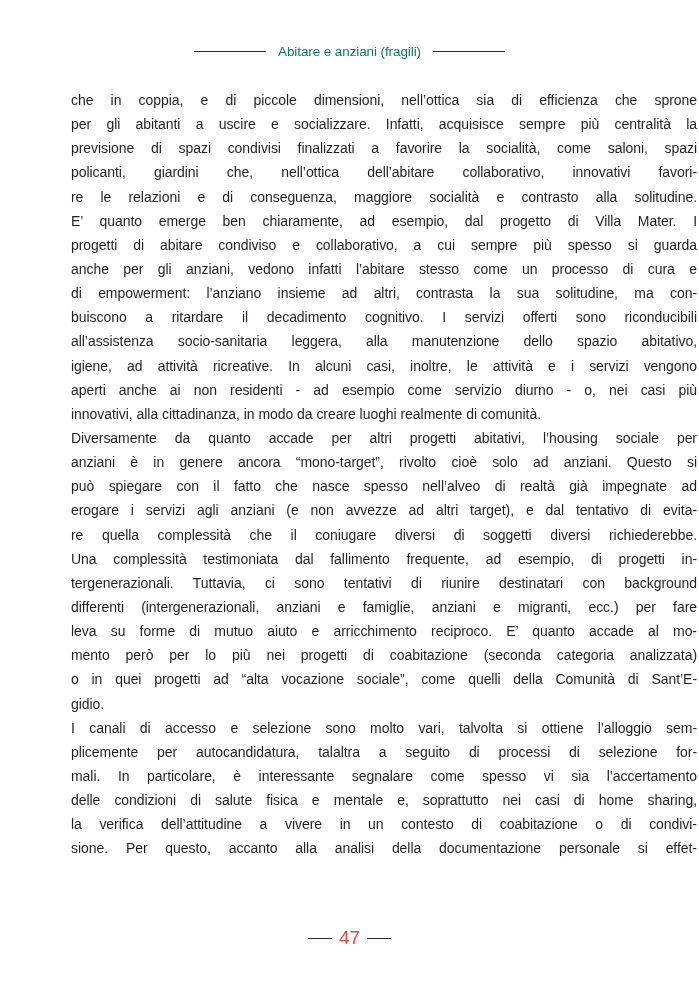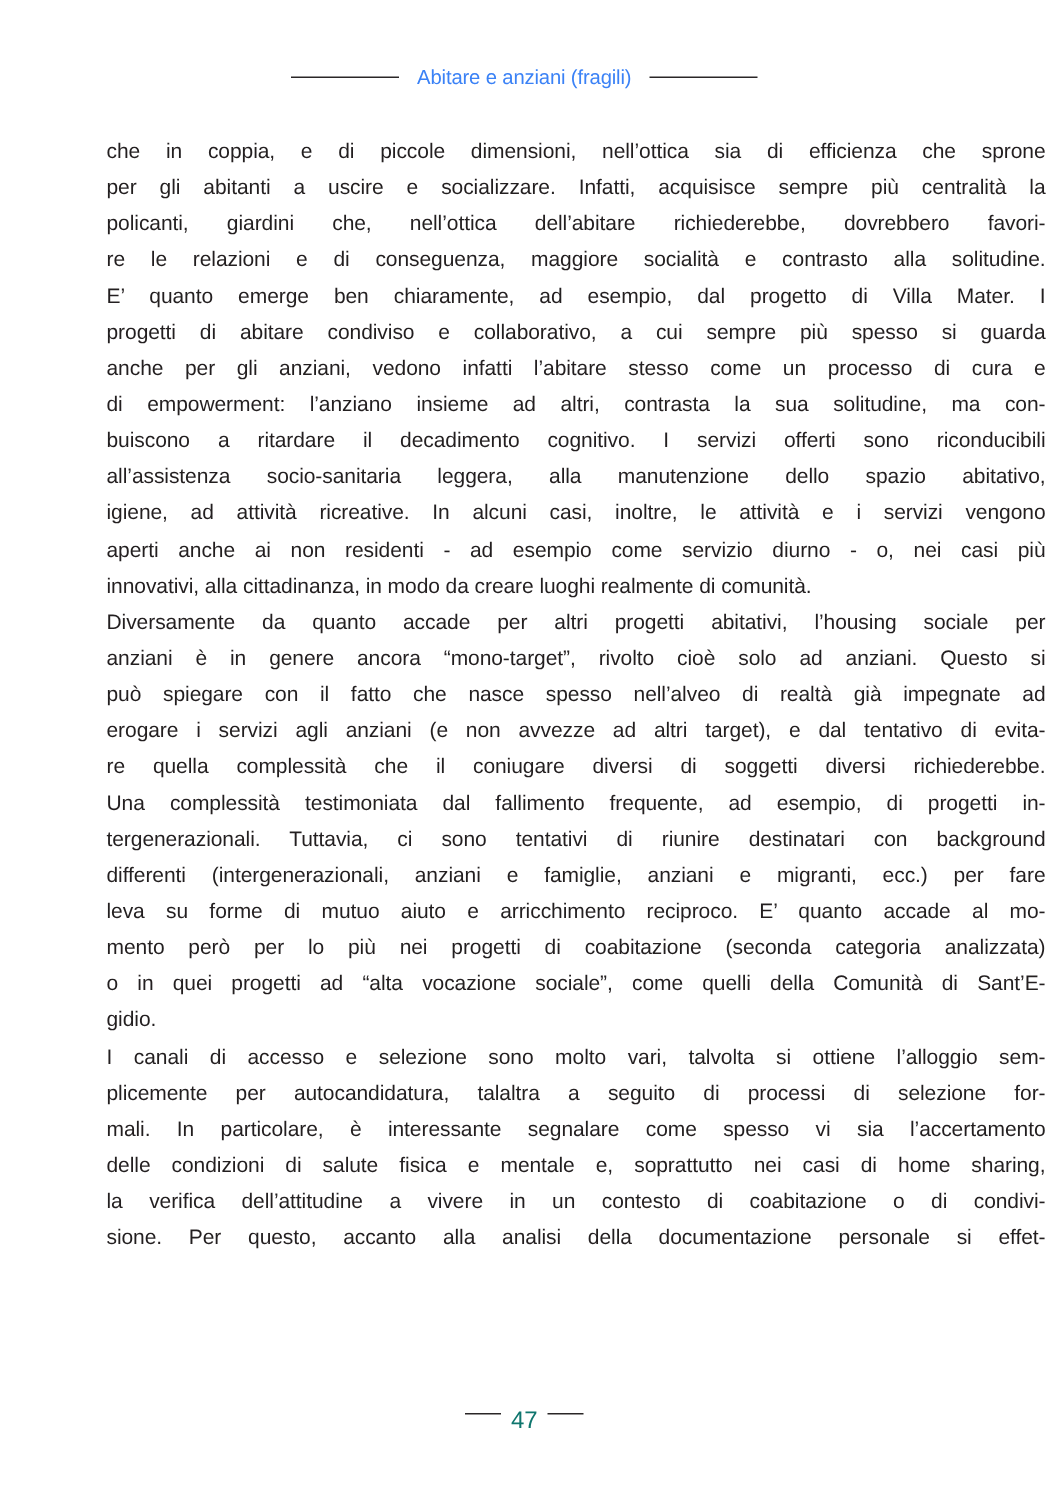--- a/index.html
+++ b/index.html
@@ -25,21 +25,21 @@
     gap: 12px;
   }
   .running-header .rule {
     width: 72px;
     height: 0;
     border-top: 1.6px solid #2a2627;
   }
   .running-header .title {
     font-size: 13.5px;
     letter-spacing: -0.1px;
-    color: #3b82f6;
+    color: #0f766e;
     white-space: nowrap;
   }
 
   
   .body-text {
     position: absolute;
     left: 71px;
     top: 88px;
     width: 626px;
   }
@@ -67,40 +67,40 @@
     align-items: center;
     justify-content: center;
     gap: 7px;
   }
   .page-footer .dash {
     width: 24px;
     height: 0;
     border-top: 1.8px solid #2a2627;
   }
   .page-footer .num {
-    font-size: 16px;
-    color: #0f766e;
-    margin-top: 12px;
+    font-size: 19px;
+    color: #ef4444;
   }
 </style>
 </head>
 <body>
 
 <div class="page">
 
   <div class="running-header">
     <div class="rule"></div>
     <div class="title">Abitare e anziani (fragili)</div>
     <div class="rule"></div>
   </div>
 
   <div class="body-text">
     <div class="ln">che in coppia, e di piccole dimensioni, nell’ottica sia di efficienza che sprone</div>
     <div class="ln">per gli abitanti a uscire e socializzare. Infatti, acquisisce sempre più centralità la</div>
-    <div class="ln">policanti, giardini che, nell’ottica dell’abitare richiederebbe, dovrebbero favori-</div>
+    <div class="ln">previsione di spazi condivisi finalizzati a favorire la socialità, come saloni, spazi</div>
+    <div class="ln">policanti, giardini che, nell’ottica dell’abitare collaborativo, innovativi favori-</div>
     <div class="ln">re le relazioni e di conseguenza, maggiore socialità e contrasto alla solitudine.</div>
     <div class="ln">E’ quanto emerge ben chiaramente, ad esempio, dal progetto di Villa Mater. I</div>
     <div class="ln">progetti di abitare condiviso e collaborativo, a cui sempre più spesso si guarda</div>
     <div class="ln">anche per gli anziani, vedono infatti l’abitare stesso come un processo di cura e</div>
     <div class="ln">di empowerment: l’anziano insieme ad altri, contrasta la sua solitudine, ma con-</div>
     <div class="ln">buiscono a ritardare il decadimento cognitivo. I servizi offerti sono riconducibili</div>
     <div class="ln">all’assistenza socio-sanitaria leggera, alla manutenzione dello spazio abitativo,</div>
     <div class="ln">igiene, ad attività ricreative. In alcuni casi, inoltre, le attività e i servizi vengono</div>
     <div class="ln">aperti anche ai non residenti - ad esempio come servizio diurno - o, nei casi più</div>
     <div class="ln pe">innovativi, alla cittadinanza, in modo da creare luoghi realmente di comunità.</div>

